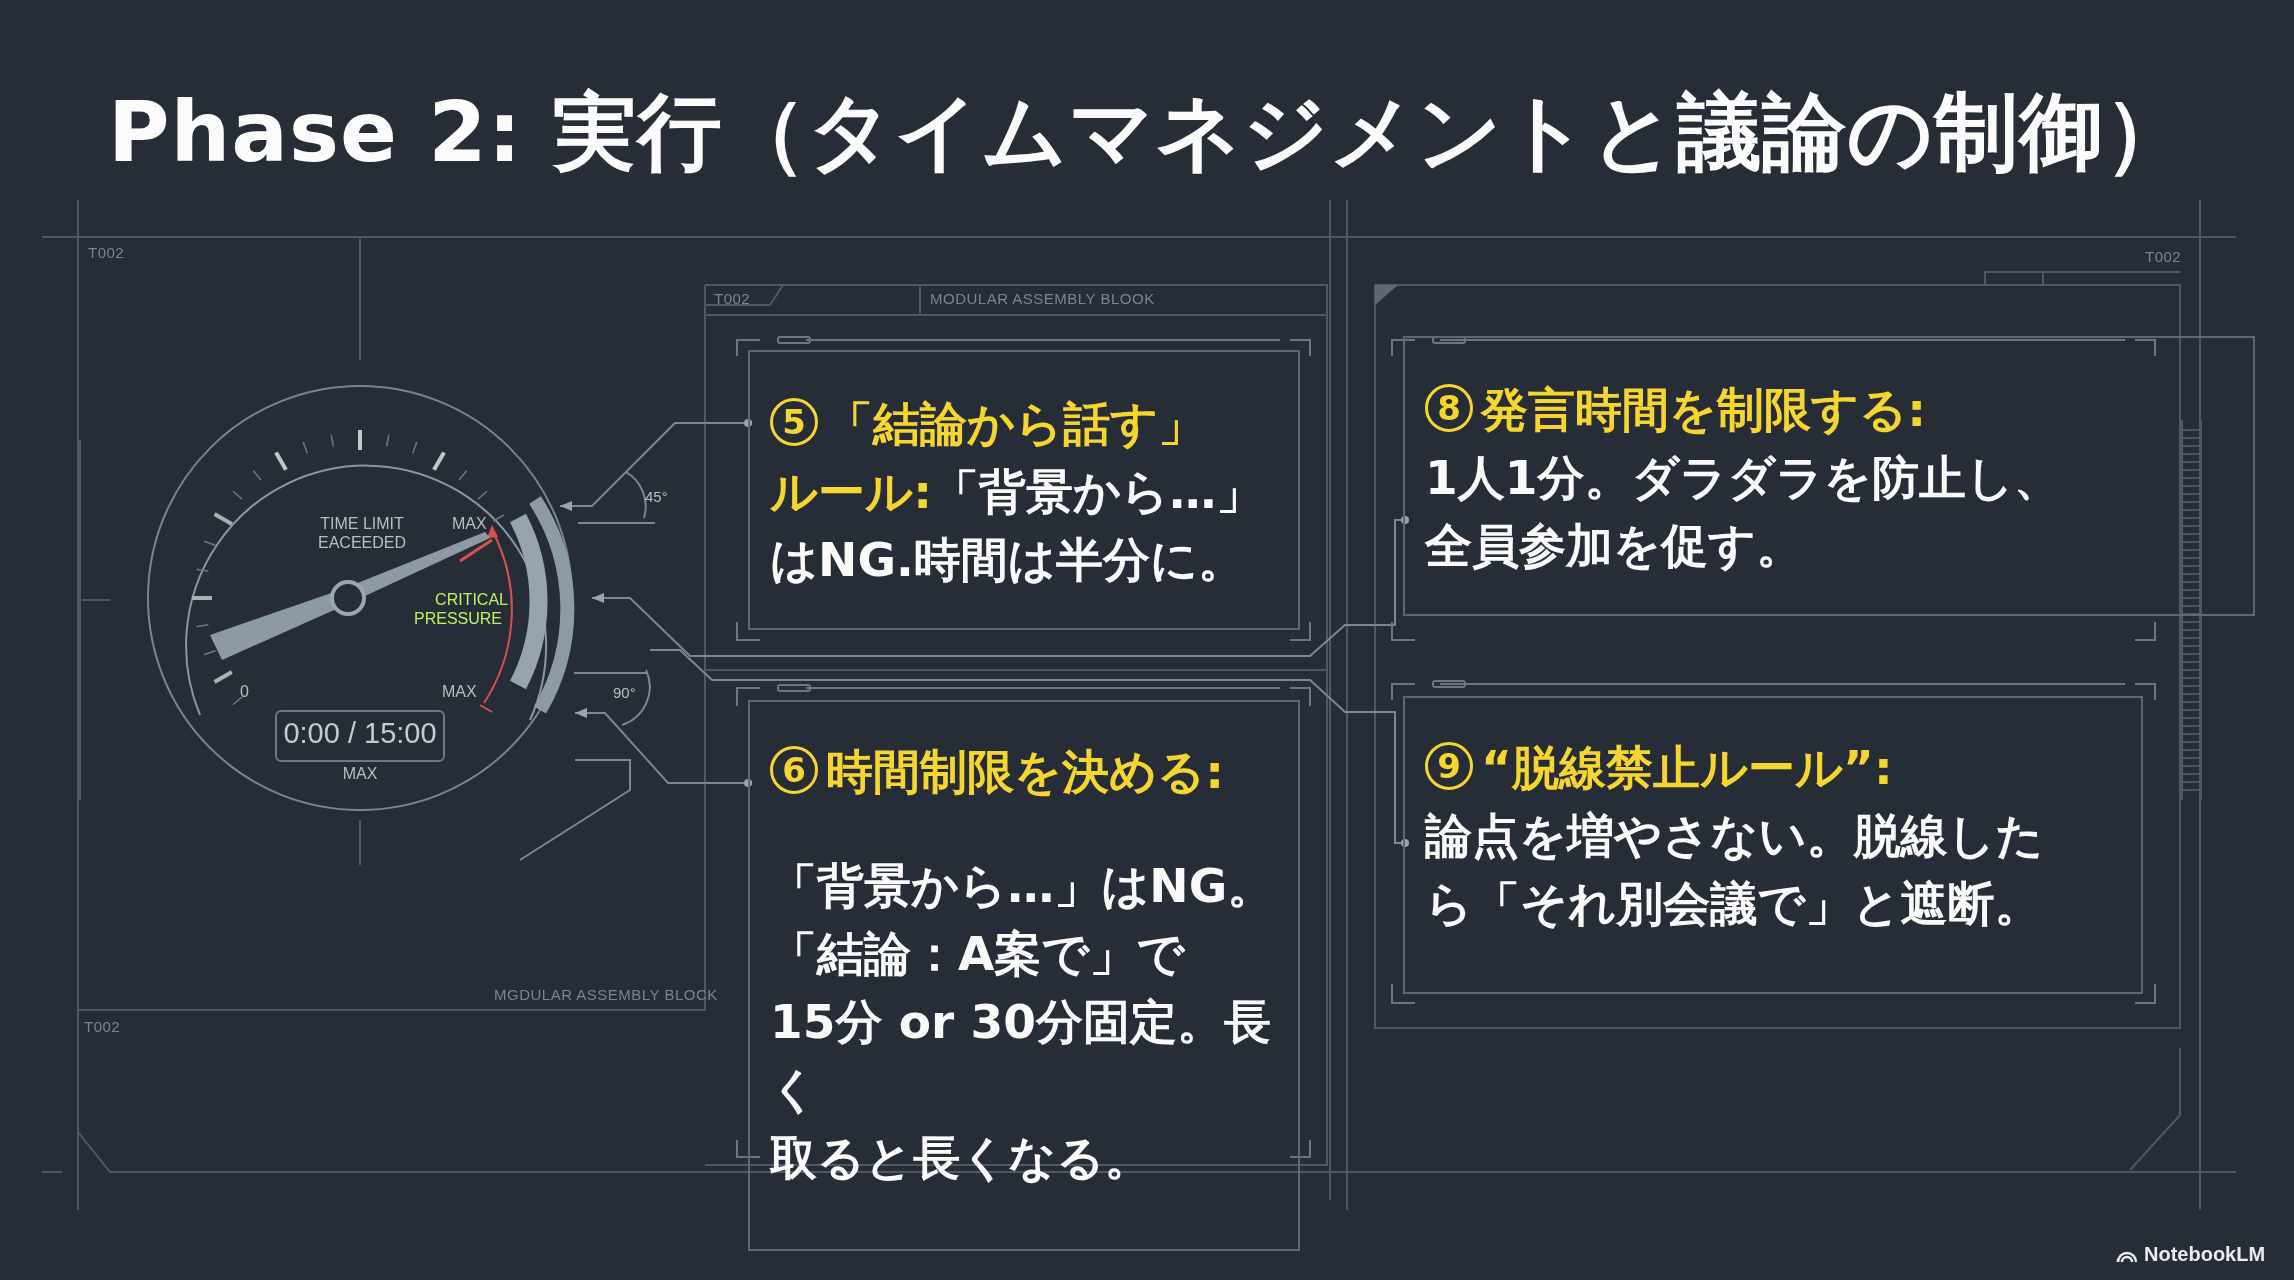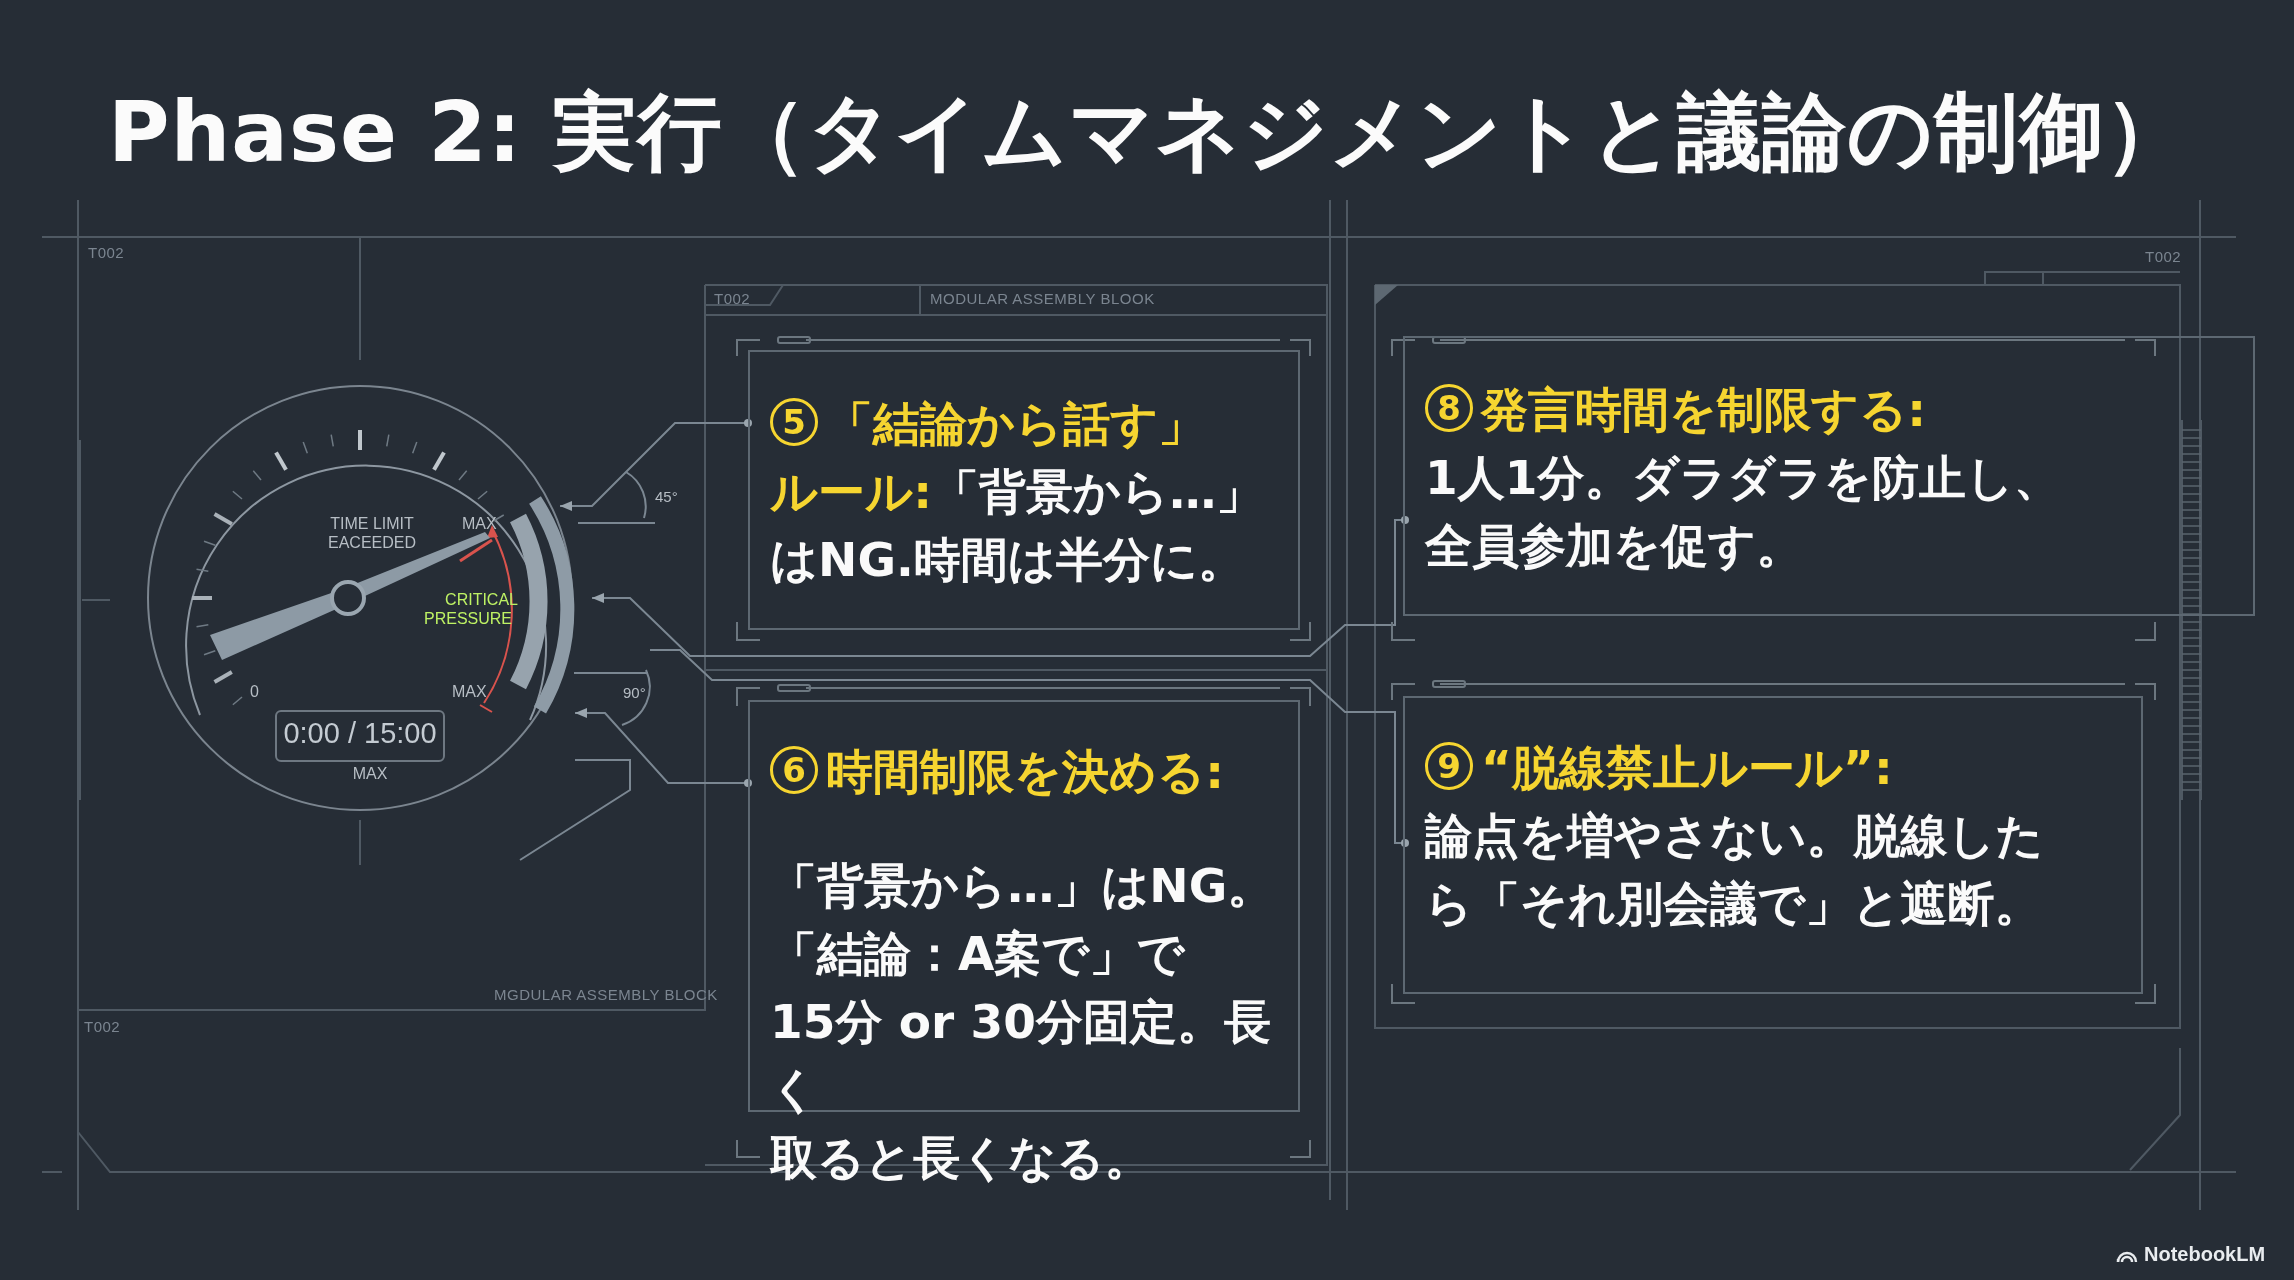--- a/index.html
+++ b/index.html
@@ -6,21 +6,21 @@
   body{width:2294px;height:1280px;background:#262d36;overflow:hidden;position:relative;font-family:"DejaVu Sans","Liberation Sans",sans-serif;color:#fff;}
   .abs{position:absolute;}
   .title{left:108px;top:72px;font-size:84px;font-weight:bold;color:#fbfbfb;letter-spacing:1px;white-space:nowrap;line-height:120px;}
   svg.bg{position:absolute;left:0;top:0;}
   .tag{font-family:"Liberation Sans",sans-serif;font-size:15px;color:#7b8590;letter-spacing:0.5px;}
   .card{position:absolute;border:2px solid #5d6872;box-sizing:border-box;}
   .card .txt{position:absolute;left:20px;right:16px;font-weight:bold;font-size:47px;line-height:68px;}
   .yl{color:#f6d530;}
   .wh{color:#fafafa;}
   .num{display:inline-flex;align-items:center;justify-content:center;width:48px;height:48px;border:3px solid #f6d530;border-radius:50%;font-size:34px;color:#f6d530;box-sizing:border-box;margin-right:8px;vertical-align:6px;line-height:1;}
-  .gtxt{font-family:"Liberation Sans",sans-serif;font-size:16px;color:#b7bec5;text-align:center;line-height:19px;padding-left:10px;}
+  .gtxt{font-family:"Liberation Sans",sans-serif;font-size:16px;color:#b7bec5;text-align:center;line-height:19px;}
   .crit{color:#bef264;}
   .timer{border:2px solid #6e7882;border-radius:6px;font-family:"Liberation Sans",sans-serif;font-size:29px;color:#c4cbd2;text-align:center;line-height:42px;box-sizing:border-box;}
   .nlm{font-family:"Liberation Sans",sans-serif;font-size:20px;color:#e9ecef;font-weight:bold;display:flex;align-items:center;gap:6px;}
 </style>
 </head>
 <body>
 
 <svg class="bg" width="2294" height="1280">
   <g stroke="#4f5963" stroke-width="2" fill="none">
 
@@ -234,21 +234,21 @@
     <div class="yl">
       <span class="num">5</span><span>「結論から話す」</span>
     </div>
     <div>
       <span class="yl">ルール:</span><span class="wh">「背景から…」</span>
     </div>
     <div class="wh">はNG.時間は半分に。</div>
   </div>
 </div>
 
-<div class="card" style="left:748px;top:700px;width:552px;height:412px;">
+<div class="card" style="left:748px;top:700px;width:552px;height:551px;">
   <div class="txt" style="top:36px;">
     <div class="yl">
       <span class="num">6</span><span>時間制限を決める:</span>
     </div>
   </div>
   <div class="txt wh" style="top:150px;">
     <div>「背景から…」はNG。</div>
     <div>「結論：A案で」で</div>
     <div>15分 or 30分固定。長く</div>
     <div>取ると長くなる。</div>

